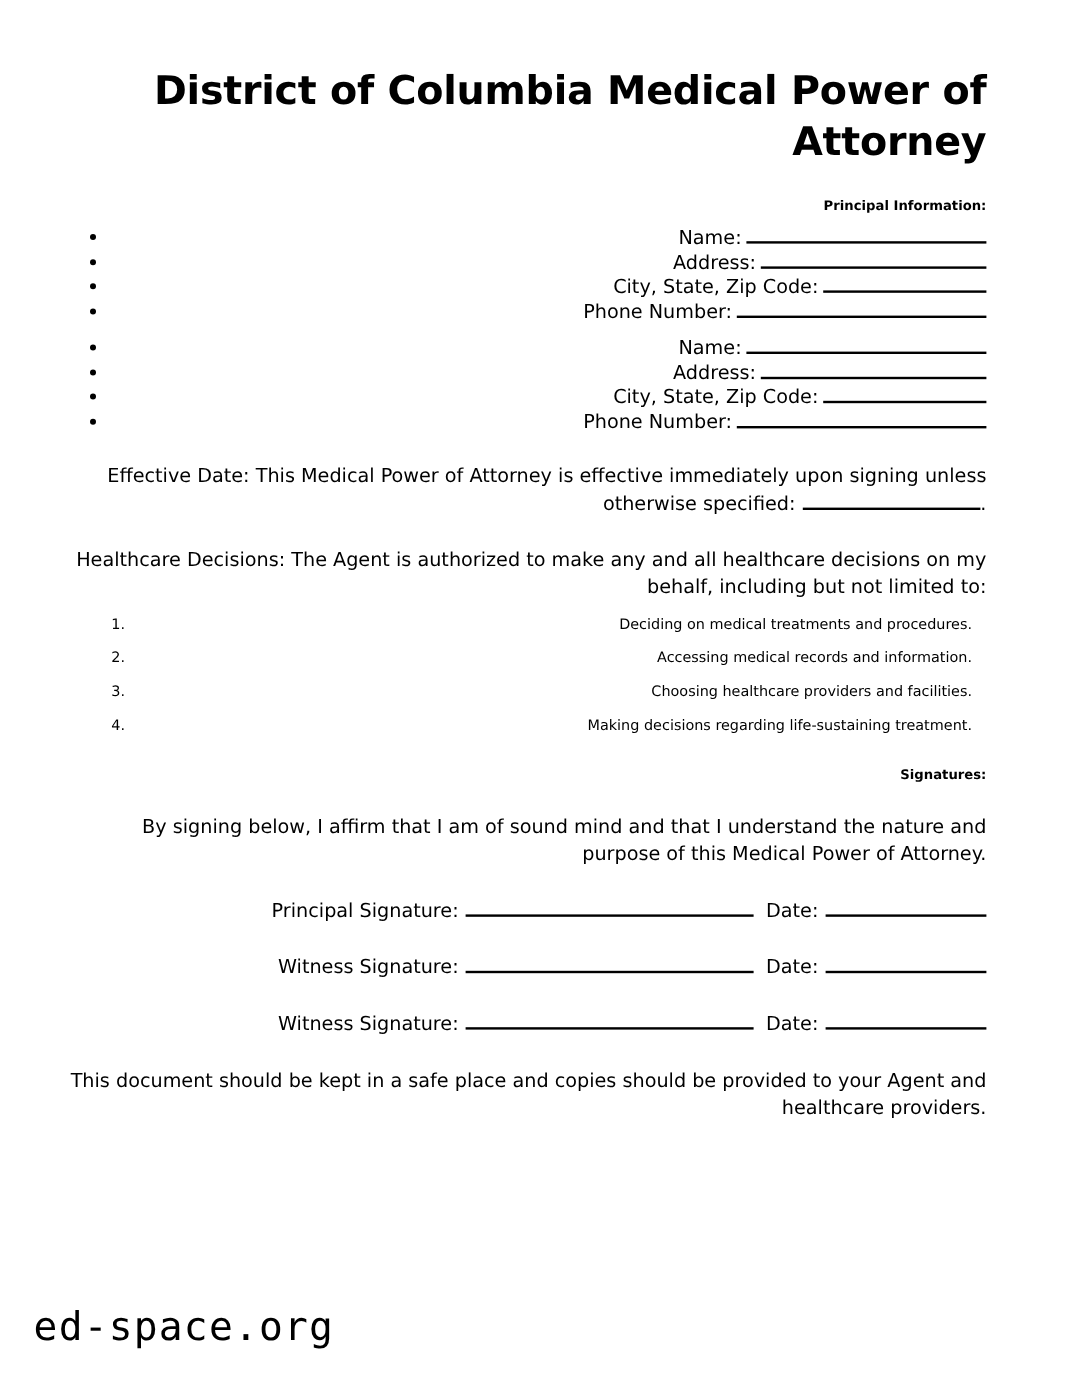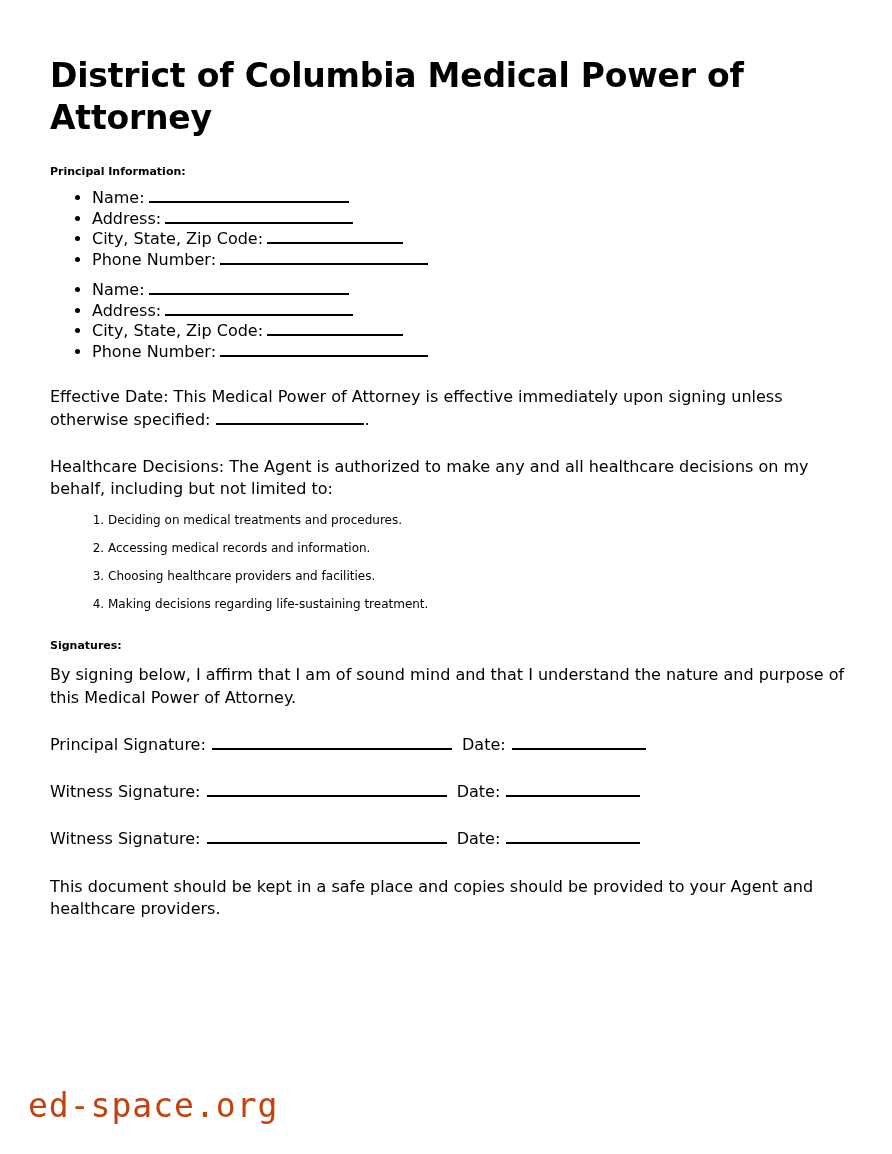--- a/index.html
+++ b/index.html
@@ -18,21 +18,22 @@
     -webkit-font-smoothing: antialiased;
   }
 
   .page {
     position: absolute;
     left: 0;
     top: 0;
     width: 892px;
     height: 1154px;
     box-sizing: border-box;
-    padding: 55px 46px 0 50px;
+    padding: 55px 70px 0 50px;
+    text-align: right;
   }
 
   .doc-title {
     font-size: 33px;
     font-weight: bold;
     line-height: 1.28;
     letter-spacing: -0.2px;
     margin: 0 0 0 0;
     padding: 0;
     max-width: 790px;
@@ -78,21 +79,21 @@
   .blank.w-limit     { width: 348px; margin-left: 0; }
   .blank.w-sign      { width: 240px; margin-left: 6px; }
   .blank.w-date      { width: 134px; margin-left: 6px; }
 
   .para {
     font-size: 16px;
     line-height: 1.42;
     margin: 24px 0 0 0;
     max-width: 800px;
   }
-  .para.tight { margin-top: 12px; }
+  .para.tight { margin-top: 26px; }
   .para b { font-weight: normal; }
 
   ol.num-list {
     margin: 12px 0 0 0;
     padding-left: 46px;
     list-style: decimal;
   }
   ol.num-list li {
     font-size: 12px;
     line-height: 1.33;
@@ -113,21 +114,21 @@
     margin: 26px 0 0 0;
     max-width: 800px;
   }
 
   .watermark {
     position: absolute;
     left: 28px;
     top: 1086px;
     font-family: "DejaVu Sans Mono", "Liberation Mono", monospace;
     font-size: 33px;
-    color: #c2410c;
+    color: #000000;
     letter-spacing: 1px;
     white-space: nowrap;
   }
 </style>
 </head>
 <body>
 
 <div class="page">
 
   <h1 class="doc-title">District of Columbia Medical Power of Attorney</h1>

